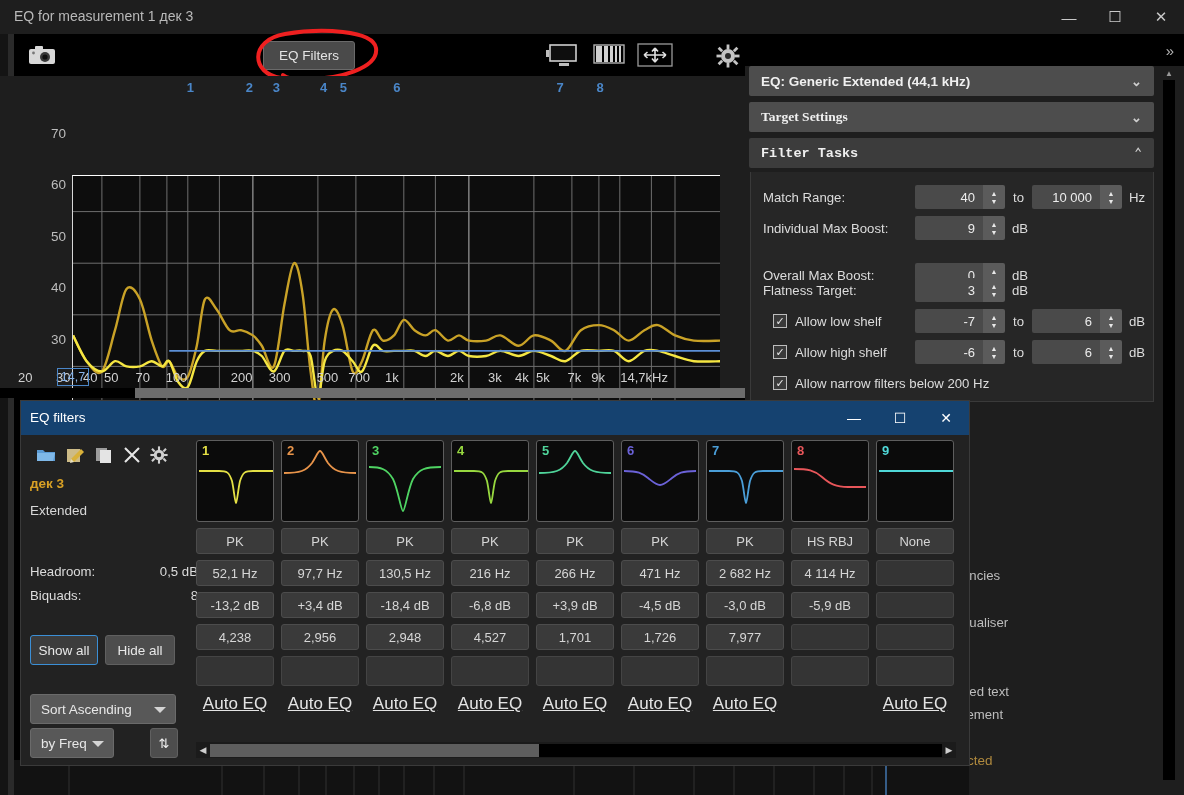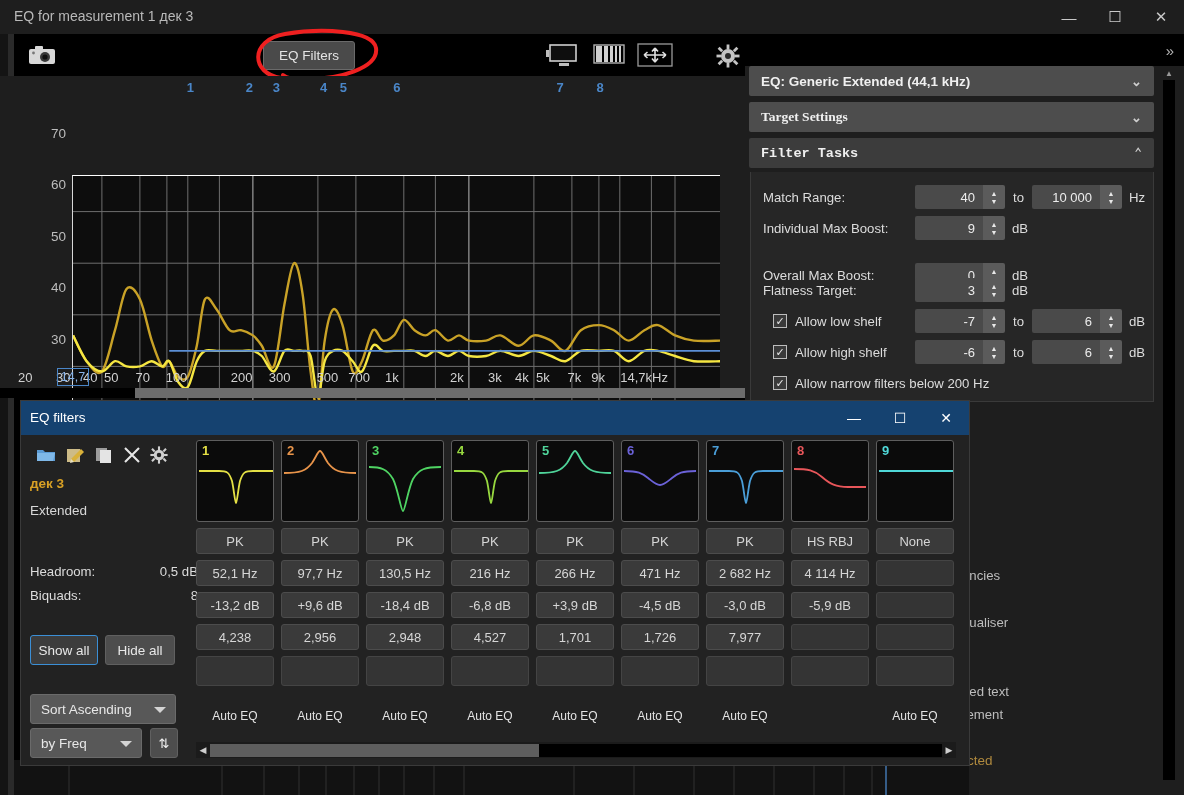--- a/index.html
+++ b/index.html
@@ -112,22 +112,22 @@
              border-radius:3px; display:flex; align-items:center; justify-content:center; color:#f0f0f0; font-size:13px; }
 
   
   .fgrid { position:absolute; left:196px; top:440px; }
   .fcol { position:absolute; top:0; width:78px; }
   .fthumb { height:82px; background:#0b0b0b; border:1px solid #5e5e5e; border-radius:3px; position:relative; overflow:hidden; }
   .fthumb .num { position:absolute; left:5px; top:2px; font-size:13px; font-weight:bold; }
   .cell { margin-top:6px; height:26px; background:#3a3a3a; border:1px solid #4c4c4c; border-radius:3px;
           display:flex; align-items:center; justify-content:center; color:#d6d6d6; font-size:13px; }
   .cell.blank { background:#343434; border-color:#444; }
-  .autoeq { margin-top:19px; height:22px; display:flex; align-items:center; justify-content:center;
-            color:#e4e4e4; font-size:12px; }
+  .autoeq { margin-top:7px; height:22px; display:flex; align-items:center; justify-content:center;
+            color:#e4e4e4; font-size:17px;text-decoration:underline; }
   .dlg-hscroll { position:absolute; left:196px; top:742px; width:760px; height:16px; background:#1b1b1b;
                  display:flex; align-items:center; }
   .dlg-hscroll .arr { width:14px; text-align:center; color:#cfcfcf; font-size:9px; }
   .dlg-hscroll .trk { flex:1; height:13px; background:#000; position:relative; }
   .dlg-hscroll .thmb { position:absolute; left:0; top:0; width:45%; height:13px; background:#5e5e5e; }
 
   
   .bgbottom { position:absolute; left:14px; top:760px; width:955px; height:35px; background:#121212; overflow:hidden;}
 </style>
 </head>
@@ -491,21 +491,21 @@
     <b>8</b>
   </div>
 
   <div class="sbtn sel" style="left:30px;top:635px;width:68px;">Show all</div>
   <div class="sbtn" style="left:105px;top:635px;width:70px;">Hide all</div>
 
   <div class="sel-box" style="left:30px;top:694px;width:146px;">
     <span>Sort Ascending</span>
     <span class="caret"></span>
   </div>
-  <div class="sel-box" style="left:30px;top:728px;width:112px;">
+  <div class="sel-box" style="left:30px;top:728px;width:84px;">
     <span>by Freq</span>
     <span class="caret"></span>
   </div>
   <div class="swapbtn" style="left:150px;top:728px;">⇅</div>
 
   <div class="fgrid" id="fgrid">
       <div class="fcol" style="left: 0px;">
         <div class="fthumb"><span class="num" style="color:#e4e045">1</span><svg width="78" height="82" viewBox="0 0 78 82">
             <path d="M2 30 L22 30 C30 30 32 31 35 40 C37 49 38 62 39 62 C40 62 41 49 43 40 C46 31 48 30 56 30 L76 30" fill="none" stroke="#e4e045" stroke-width="1.8"></path>
           </svg></div>
@@ -515,21 +515,21 @@
         <div class="cell">4,238</div>
         <div class="cell blank" style="height: 30px;"></div>
         <div class="autoeq">Auto EQ</div>
       </div>
       <div class="fcol" style="left: 85px;">
         <div class="fthumb"><span class="num" style="color:#e8944a">2</span><svg width="78" height="82" viewBox="0 0 78 82">
             <path d="M2 32 C18 32 24 30 30 22 C34 16 36 10 38 10 C40 10 42 16 46 22 C52 30 58 32 74 32" fill="none" stroke="#e8944a" stroke-width="1.8"></path>
           </svg></div>
         <div class="cell">PK</div>
         <div class="cell">97,7 Hz</div>
-        <div class="cell">+9,6 dB</div>
+        <div class="cell">+3,4 dB</div>
         <div class="cell">2,956</div>
         <div class="cell blank" style="height: 30px;"></div>
         <div class="autoeq">Auto EQ</div>
       </div>
       <div class="fcol" style="left: 170px;">
         <div class="fthumb"><span class="num" style="color:#4fd463">3</span><svg width="78" height="82" viewBox="0 0 78 82">
             <path d="M2 26 C14 26 20 28 26 38 C31 48 34 70 36 70 C38 70 41 48 46 38 C52 28 58 26 74 26" fill="none" stroke="#4fd463" stroke-width="1.8"></path>
           </svg></div>
         <div class="cell">PK</div>
         <div class="cell">130,5 Hz</div>

